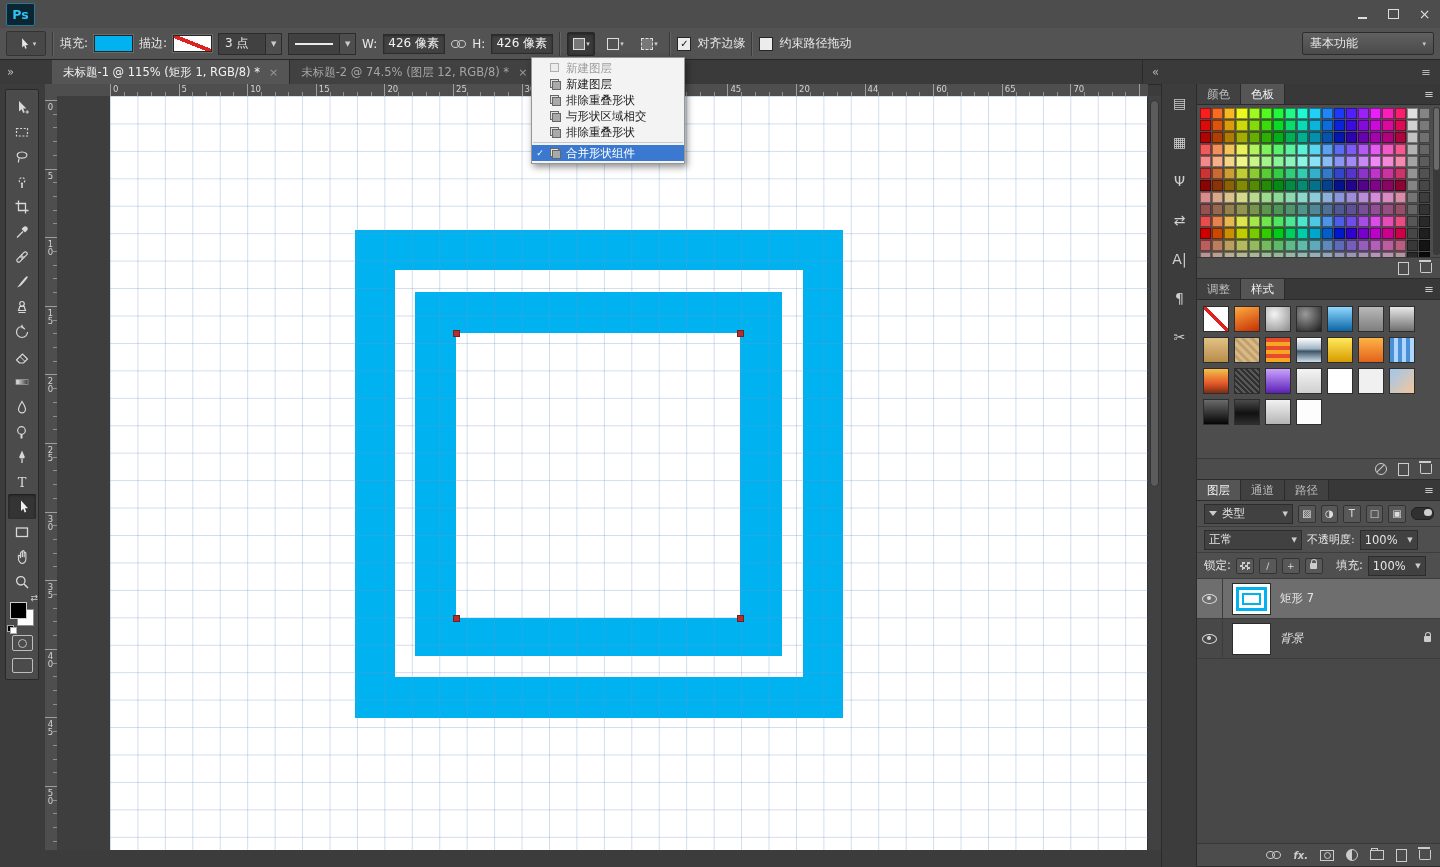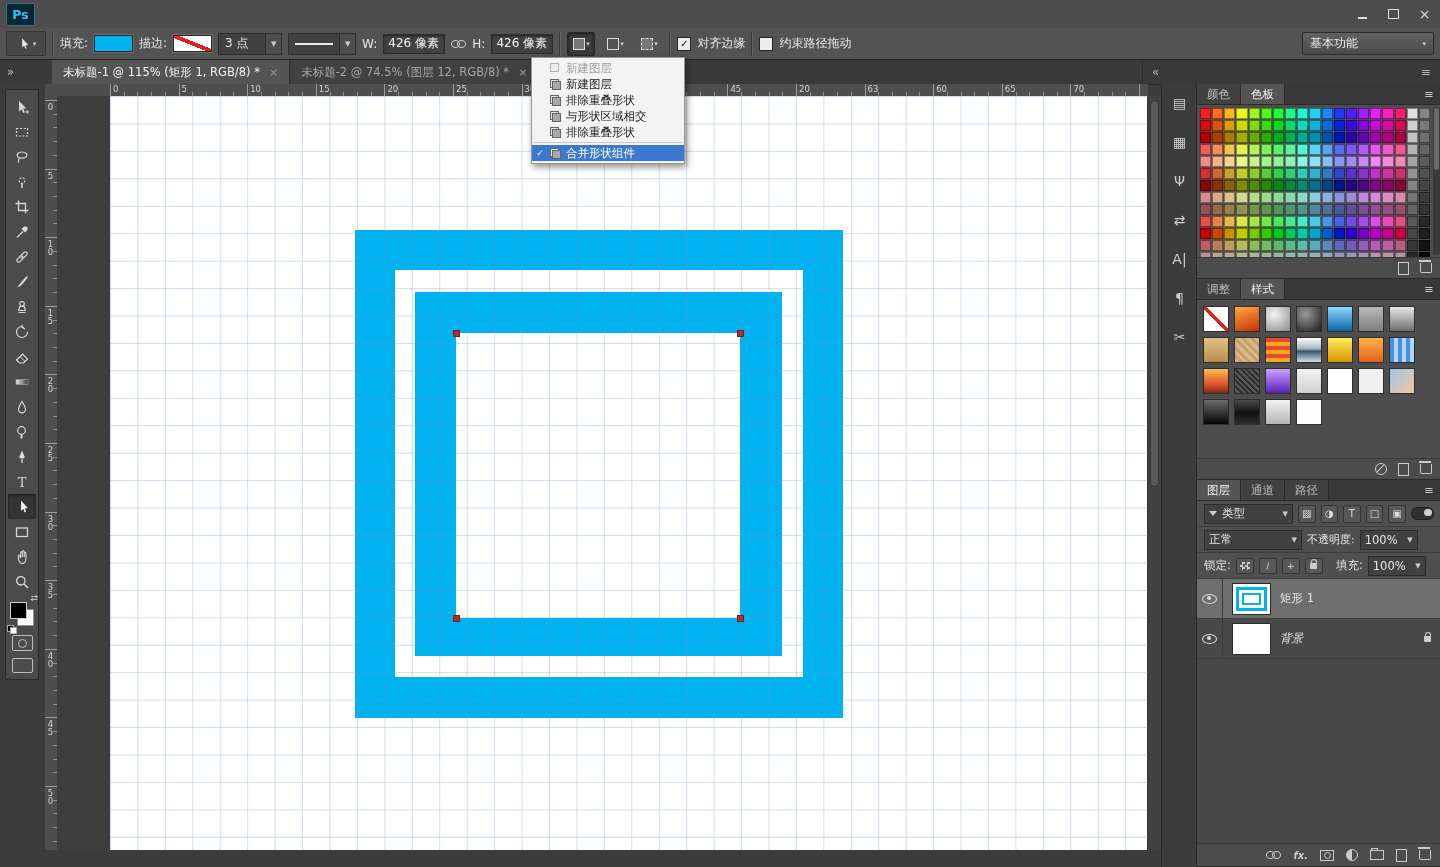--- a/index.html
+++ b/index.html
@@ -476,21 +476,21 @@
         <div class="tick" style="left: 697.84px;"></div>
         <div class="tick" style="left: 711.56px;"></div>
         <div class="tick" style="left: 725.28px;"></div>
         <div class="tick major" style="left: 739px;"></div>
         <div class="rlabel" style="left: 742px;">20</div>
         <div class="tick" style="left: 752.72px;"></div>
         <div class="tick" style="left: 766.44px;"></div>
         <div class="tick" style="left: 780.16px;"></div>
         <div class="tick" style="left: 793.88px;"></div>
         <div class="tick major" style="left: 807.6px;"></div>
-        <div class="rlabel" style="left: 810.6px;">63</div>
+        <div class="rlabel" style="left: 810.6px;">44</div>
         <div class="tick" style="left: 821.32px;"></div>
         <div class="tick" style="left: 835.04px;"></div>
         <div class="tick" style="left: 848.76px;"></div>
         <div class="tick" style="left: 862.48px;"></div>
         <div class="tick major" style="left: 876.2px;"></div>
         <div class="rlabel" style="left: 879.2px;">60</div>
         <div class="tick" style="left: 889.92px;"></div>
         <div class="tick" style="left: 903.64px;"></div>
         <div class="tick" style="left: 917.36px;"></div>
         <div class="tick" style="left: 931.08px;"></div>
@@ -962,21 +962,21 @@
       </div>
       <div class="layerlist" id="layerlist">
           <div class="layer selected">
             <div class="eyecell">
               <span class="eye"></span>
             </div>
             <div class="lthumb">
               <div class="ring1" style="border-color: rgb(0, 178, 240);"></div>
               <div class="ring2" style="border-color: rgb(0, 178, 240);"></div>
             </div>
-            <span class="lname">矩形 1</span>
+            <span class="lname">矩形 7</span>
           </div>
           <div class="layer">
             <div class="eyecell">
               <span class="eye"></span>
             </div>
             <div class="lthumb"></div>
             <span class="lname bg">背景</span>
             <span class="padlock"></span>
           </div>
         </div>

